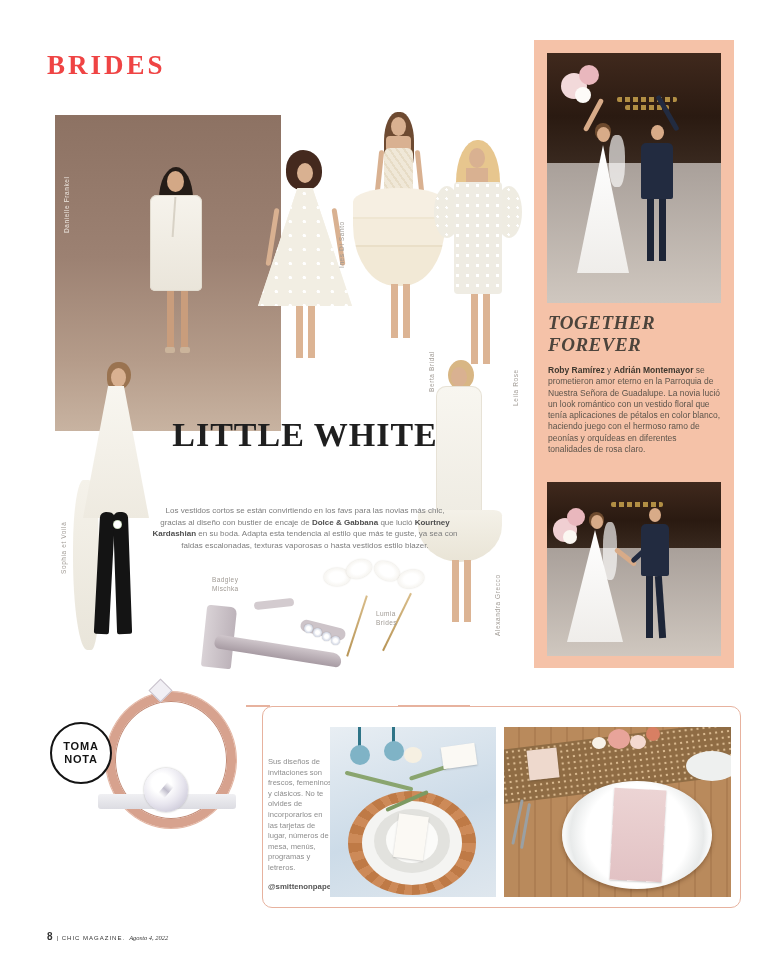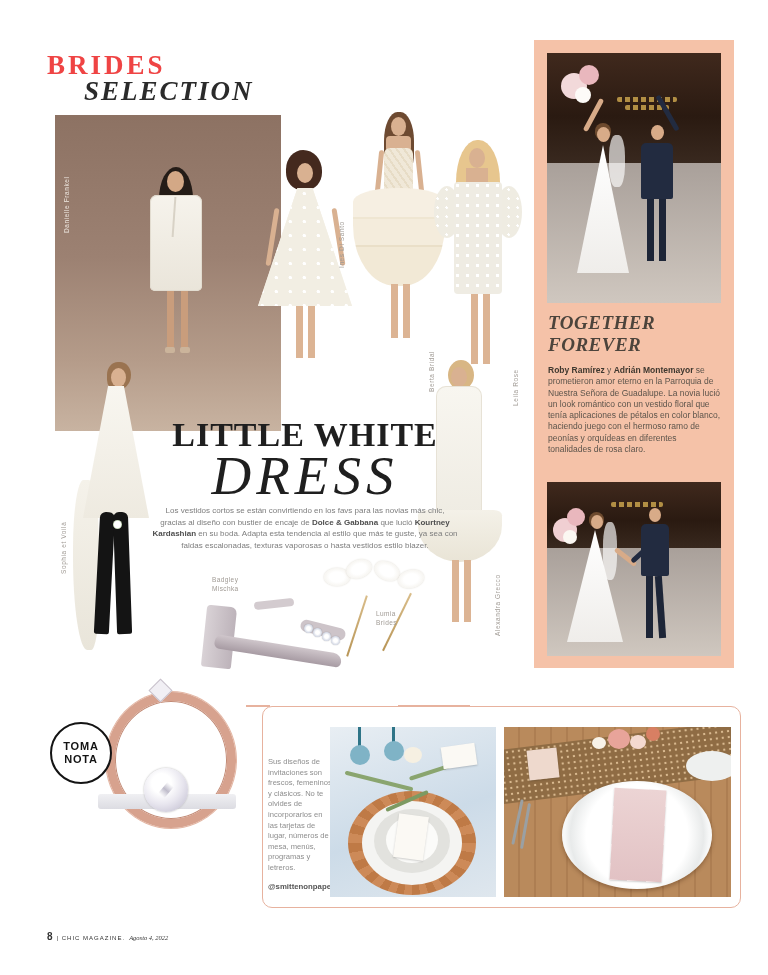--- a/index.html
+++ b/index.html
@@ -181,21 +181,20 @@
   .footer .pg{font-size:10px;font-weight:700;}
   .footer .mag{letter-spacing:1px;font-size:6px;}
   .footer .date{font-family:"Liberation Serif",serif;font-style:italic;font-size:6.5px;}
 </style>
 </head>
 <body>
 
 <div id="page" style="--salmon:#f5c2a8;--accent:#e8485f;--coral:#e0907c;--boxline:#e7b29e;">
 
   <div class="abs hd1">BRIDES</div>
-  <div class="abs hd2">SELECTION</div>
 
   <div class="abs ph-dan">
     <div class="abs dan-hair"></div>
     <div class="abs dan-head"></div>
     <div class="abs dan-coat"></div>
     <div class="abs dan-lapel"></div>
     <div class="abs dan-leg" style="left:112px;"></div>
     <div class="abs dan-leg" style="left:126px;"></div>
     <div class="abs dan-shoe" style="left:110px;"></div>
     <div class="abs dan-shoe" style="left:125px;"></div>
@@ -275,21 +274,20 @@
     <div class="pin" style="left:44px;top:34px;transform:rotate(18deg);"></div>
     <div class="pin" style="left:84px;top:30px;transform:rotate(26deg);"></div>
     <div class="petal" style="left:12px;top:8px;"></div>
     <div class="petal" style="left:34px;top:0;transform:rotate(-20deg);"></div>
     <div class="petal" style="left:62px;top:2px;transform:rotate(25deg);"></div>
     <div class="petal" style="left:86px;top:10px;transform:rotate(-12deg);"></div>
   </div>
   <div class="hlabel" style="left:376px;top:610px;width:36px;">Lumia Brides</div>
 
   <div class="abs ft1">LITTLE WHITE</div>
-  <div class="abs ft2">DRESS</div>
   <div class="abs fbody"><span>Los vestidos cortos se están convirtiendo en los favs para las novias más chic, gracias al diseño con bustier de encaje de </span><b>Dolce &amp; Gabbana</b><span> que lució </span><b>Kourtney Kardashian</b><span> en su boda. Adapta esta tendencia al estilo que más te guste, ya sea con faldas escalonadas, texturas vaporosas o hasta vestidos estilo blazer.</span></div>
 
   <div class="abs sidebar">
 
     <div class="sb-photo" style="top:13px;height:250px;">
       <div class="wall"></div>
       <div class="sign" style="left:70px;top:44px;width:60px;"></div>
       <div class="sign" style="left:78px;top:52px;width:44px;"></div>
       <div class="ground"></div>
       <div class="bouq" style="left:14px;top:20px;width:26px;height:26px;background:#f2d9da;"></div>

